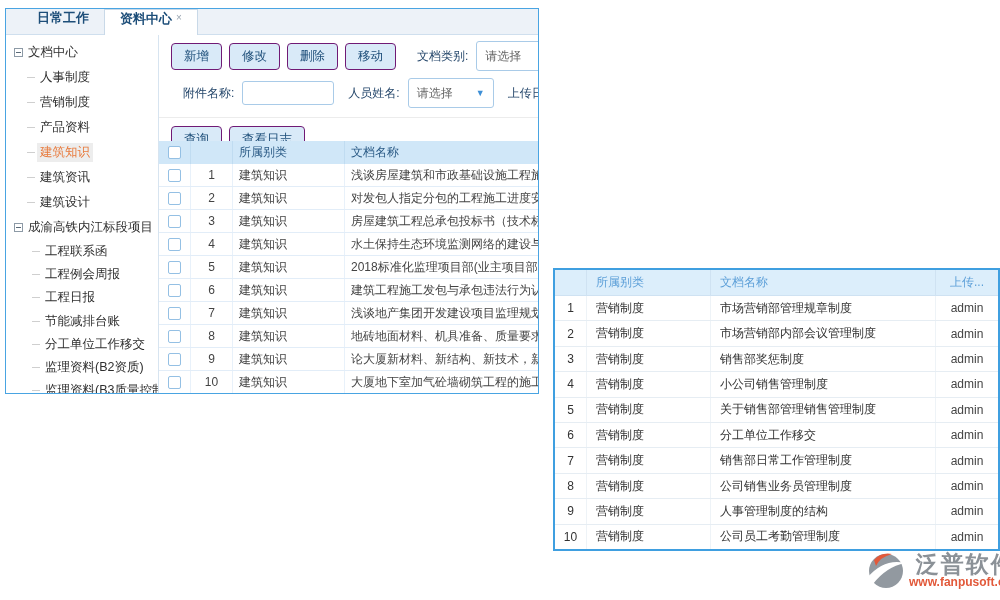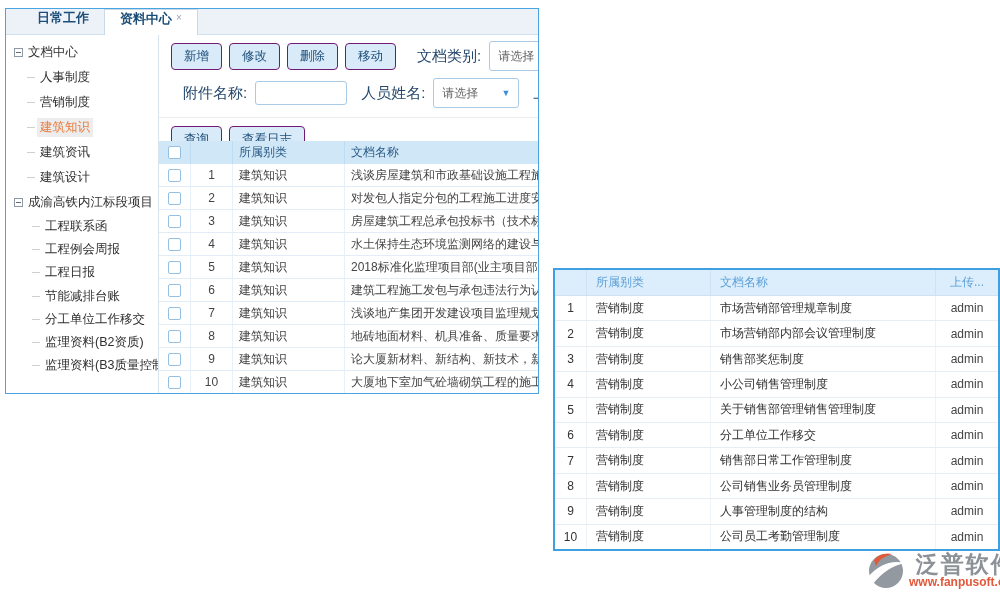--- a/index.html
+++ b/index.html
@@ -47,21 +47,21 @@
   .main { flex:1; overflow:hidden; position:relative; font-size:12px; }
   .frow1 { display:flex; align-items:center; margin:9px 0 0 12px; white-space:nowrap; height:24px; }
   .frow2 { display:flex; align-items:center; margin:13px 0 0 24px; white-space:nowrap; height:24px; }
   .divider { border-top:1px solid #ececec; margin-top:12px; }
   .frow3 { display:flex; align-items:center; margin:9px 0 7px 12px; height:24px; }
   .btn {
     background:#d9eaf8; border:1px solid #701a75; border-radius:4px;
     color:#1d4e79; font-size:12.5px; padding:4px 12px; margin-right:7px; cursor:pointer;
     font-family:inherit;
   }
-  .flabel { color:#25476b; font-size:15px; margin:0 8px 0 14px; }
+  .flabel { color:#25476b; font-size:12px; margin:0 8px 0 14px; }
   .flabel.first { margin-left:0; }
   .select {
     width:86px; height:24px; border:1px solid #a9cbe8; border-radius:3px; background:#fff;
     display:flex; align-items:center; justify-content:space-between; padding:14px 8px;
     color:#666; cursor:pointer; flex:none;
   }
   .caret { color:#3d8fd6; font-size:9px; }
   .inputbox { width:92px; height:24px; border:1px solid #a9cbe8; border-radius:3px; background:#fff; flex:none; }
 
   
@@ -137,20 +137,23 @@
       <div>
 
           <div class="tree-item">
             <span class="lbl">人事制度</span>
           </div>
 
           <div class="tree-item">
             <span class="lbl">营销制度</span>
           </div>
 
+          <div class="tree-item">
+            <span class="lbl">产品资料</span>
+          </div>
 
           <div class="tree-item selected">
             <span class="lbl">建筑知识</span>
           </div>
 
           <div class="tree-item">
             <span class="lbl">建筑资讯</span>
           </div>
 
           <div class="tree-item">

